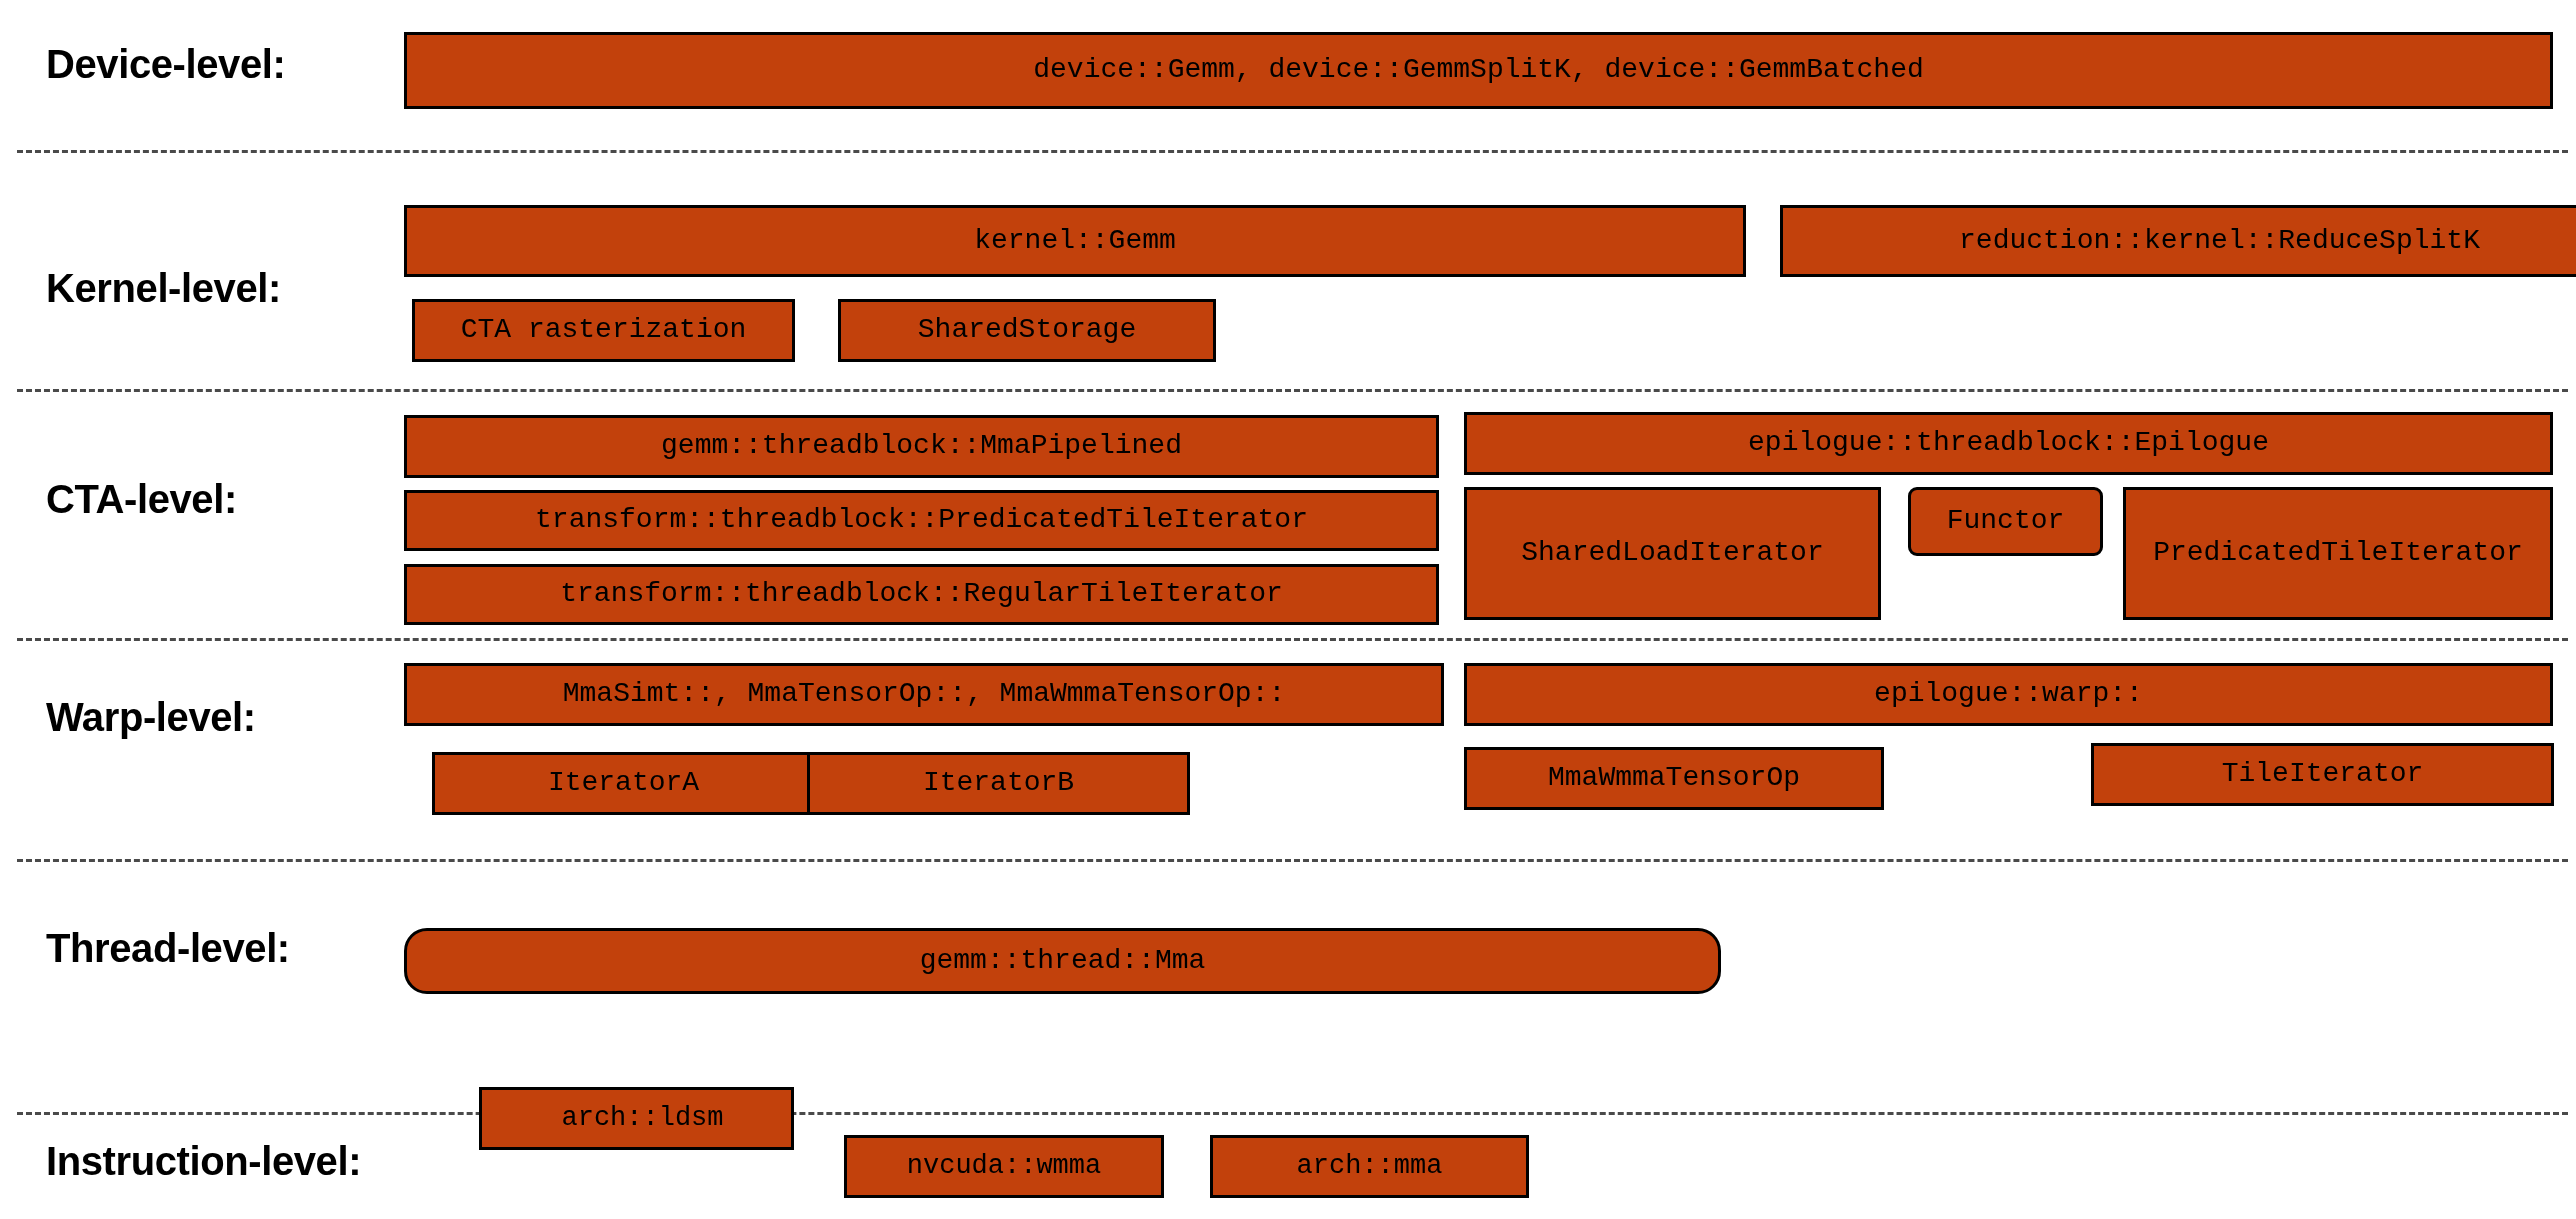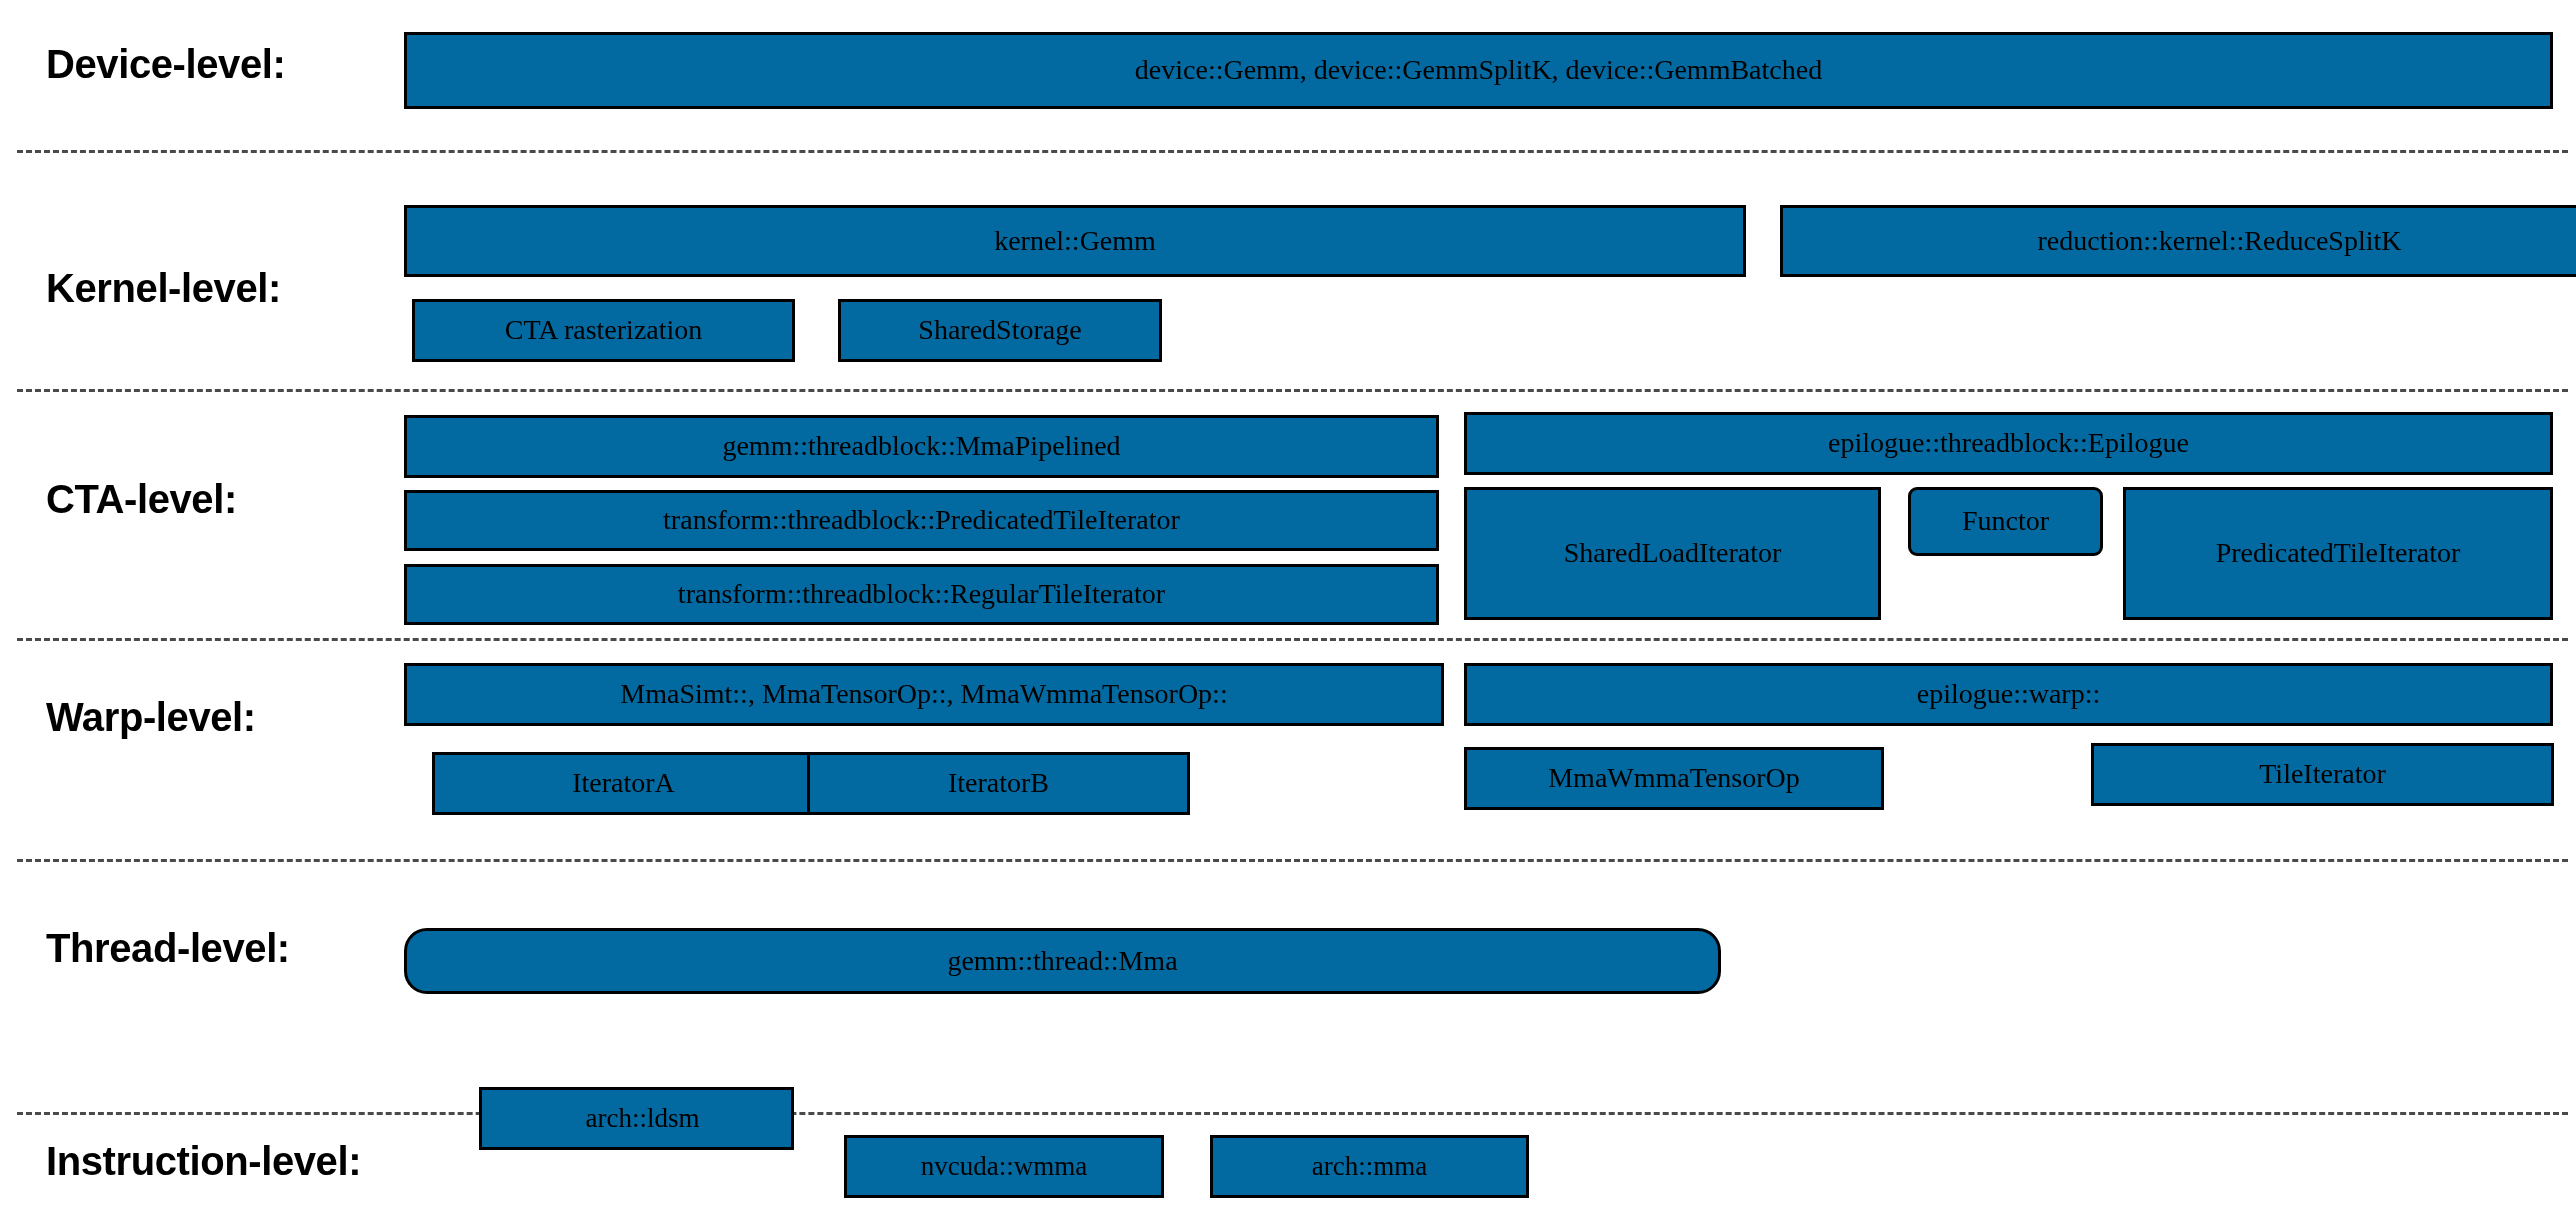--- a/index.html
+++ b/index.html
@@ -37,22 +37,22 @@
     left: 17px;
     right: 7.7px;
     height: 0;
     border-top: 3.8px dashed #4a4a4a;
   }
   
   .box {
     position: absolute;
     box-sizing: border-box;
     border: 3.1px solid #000000;
-    background: #0369a1;
-    font-family: Liberation Serif, serif;
+    background: #c2410c;
+    font-family: Liberation Mono, monospace;
     font-size: 28px;
     line-height: 1.1;
     color: #000000;
     display: flex;
     align-items: center;
     justify-content: center;
     text-align: center;
     white-space: nowrap;
     overflow: hidden;
   }
@@ -70,21 +70,21 @@
   <div class="separator" style="top:150px;"></div>
 
   <div class="level-label" style="left:46px; top:268px;">Kernel-level:</div>
 
   <div class="box" style="left:404px; top:205px; width:1342px; height:72px;">kernel::Gemm</div>
 
   <div class="box" style="left:1780px; top:205px; width:879px; height:72px;">reduction::kernel::ReduceSplitK</div>
 
   <div class="box" style="left:412px; top:299px; width:383px; height:63px;">CTA rasterization</div>
 
-  <div class="box" style="left:838px; top:299px; width:324px; height:63px;">SharedStorage</div>
+  <div class="box" style="left:838px; top:299px; width:378px; height:63px;">SharedStorage</div>
 
   <div class="separator" style="top:389px;"></div>
 
   <div class="level-label" style="left:46px; top:479px;">CTA-level:</div>
 
   <div class="box" style="left:404px; top:415px; width:1035px; height:63px;">gemm::threadblock::MmaPipelined</div>
 
   <div class="box" style="left:1464px; top:412px; width:1089px; height:63px;">epilogue::threadblock::Epilogue</div>
 
   <div class="box" style="left:404px; top:490px; width:1035px; height:61px;">transform::threadblock::PredicatedTileIterator</div>

